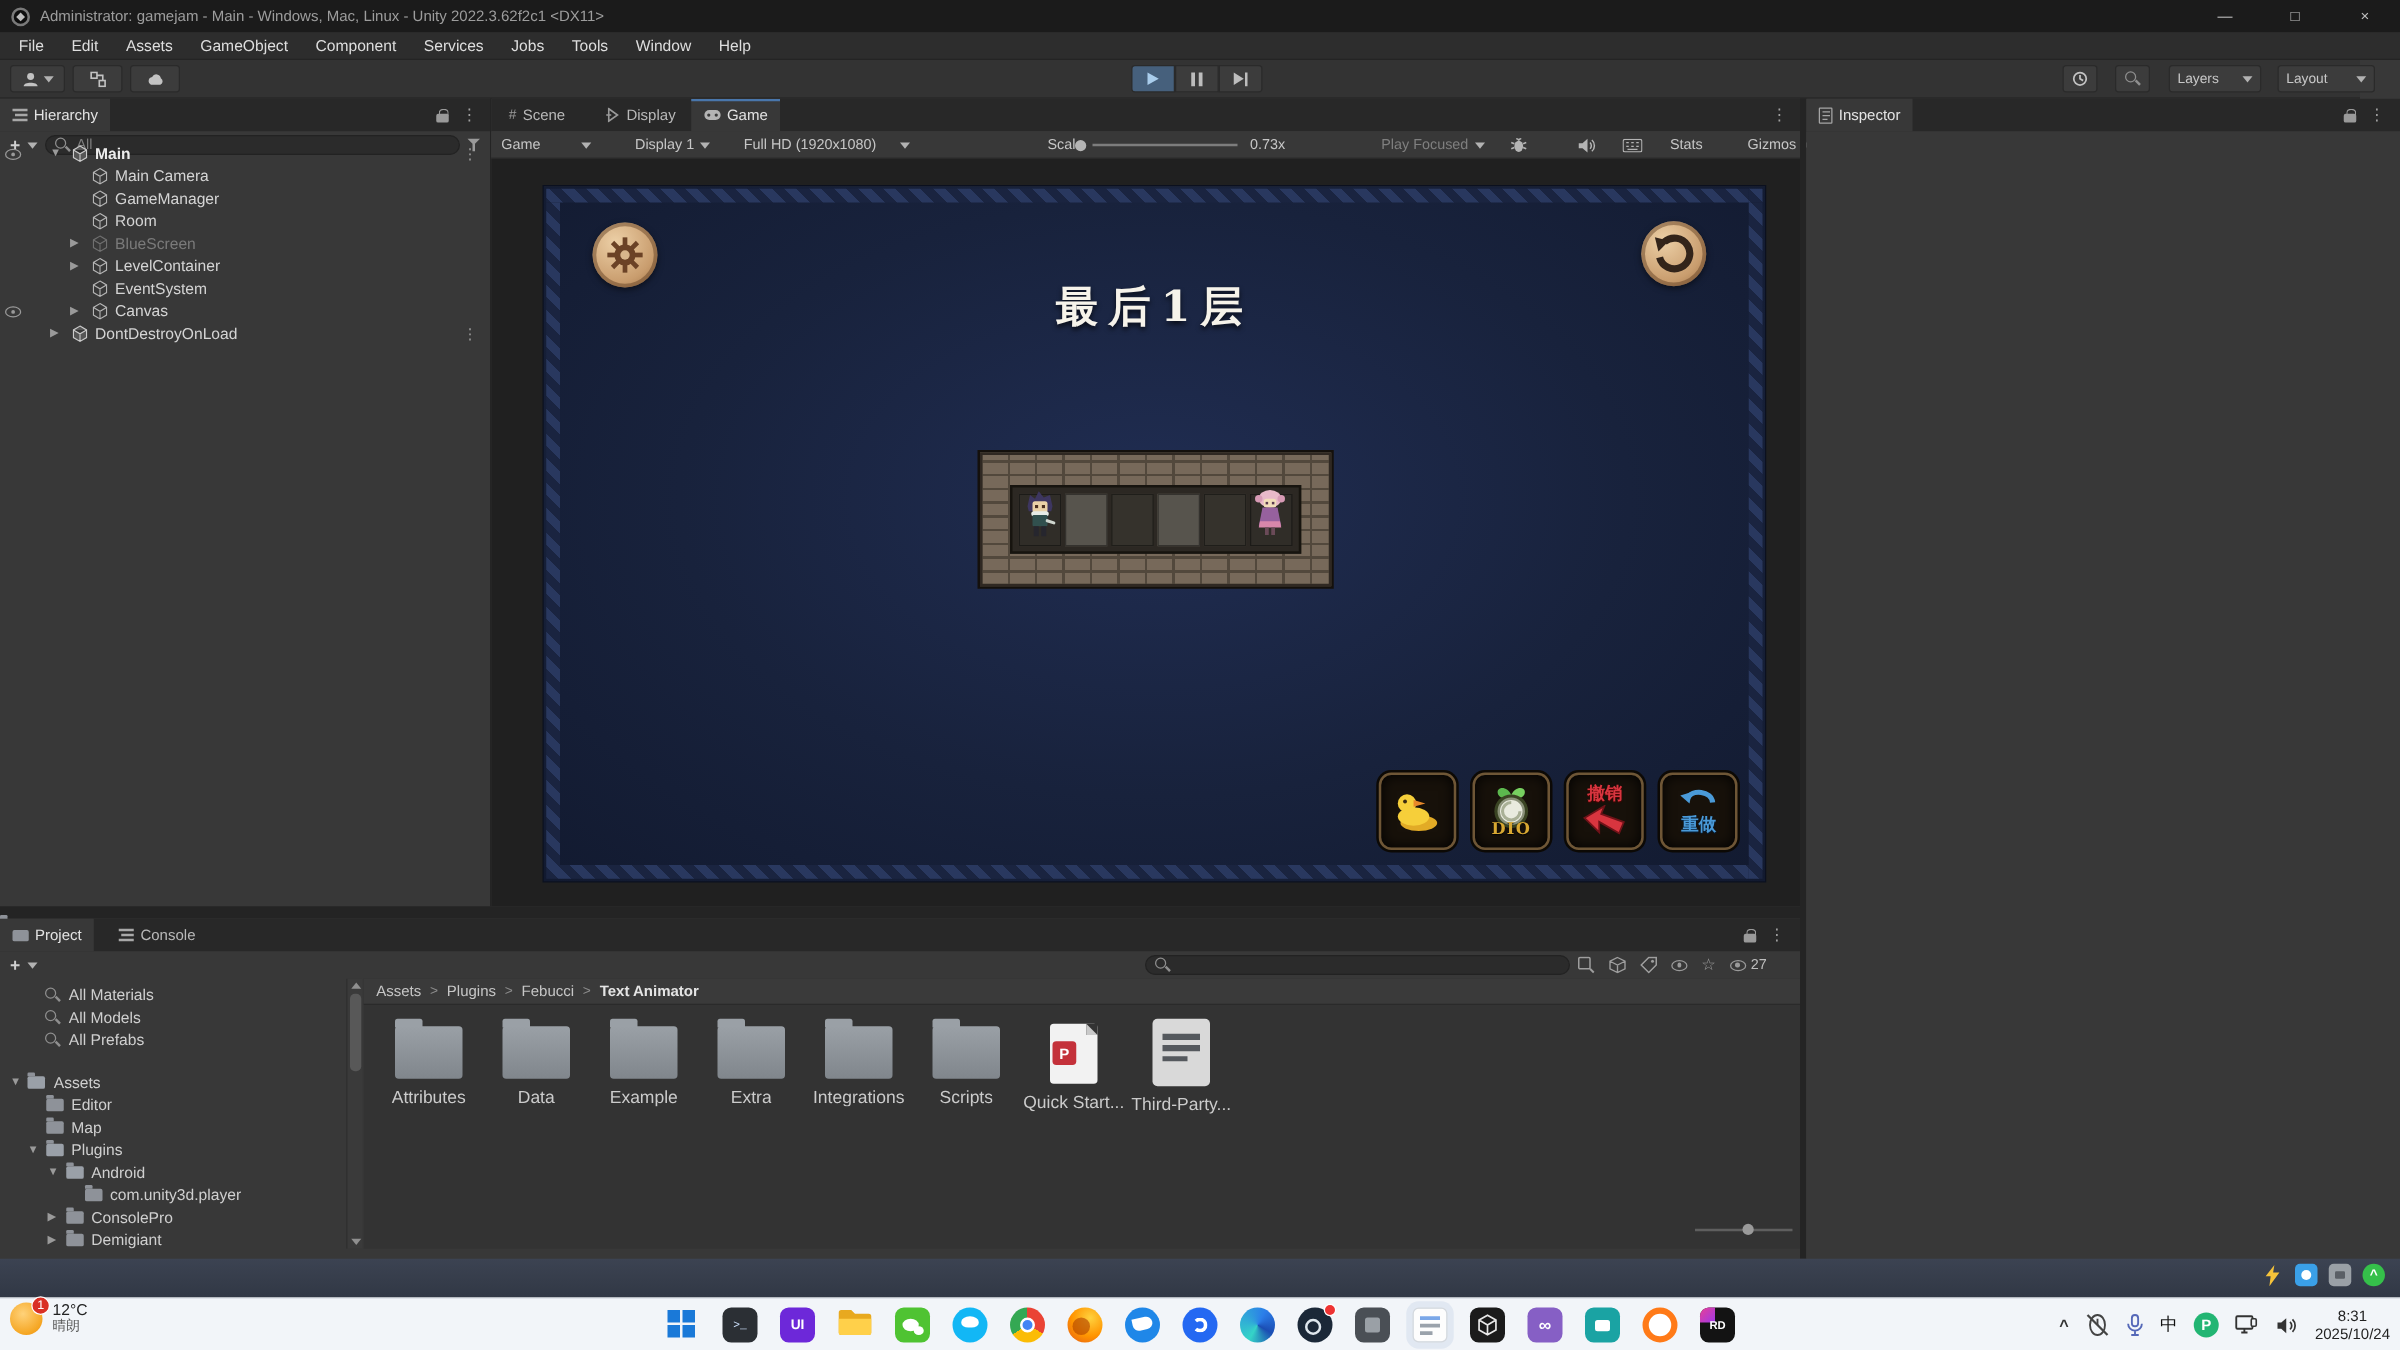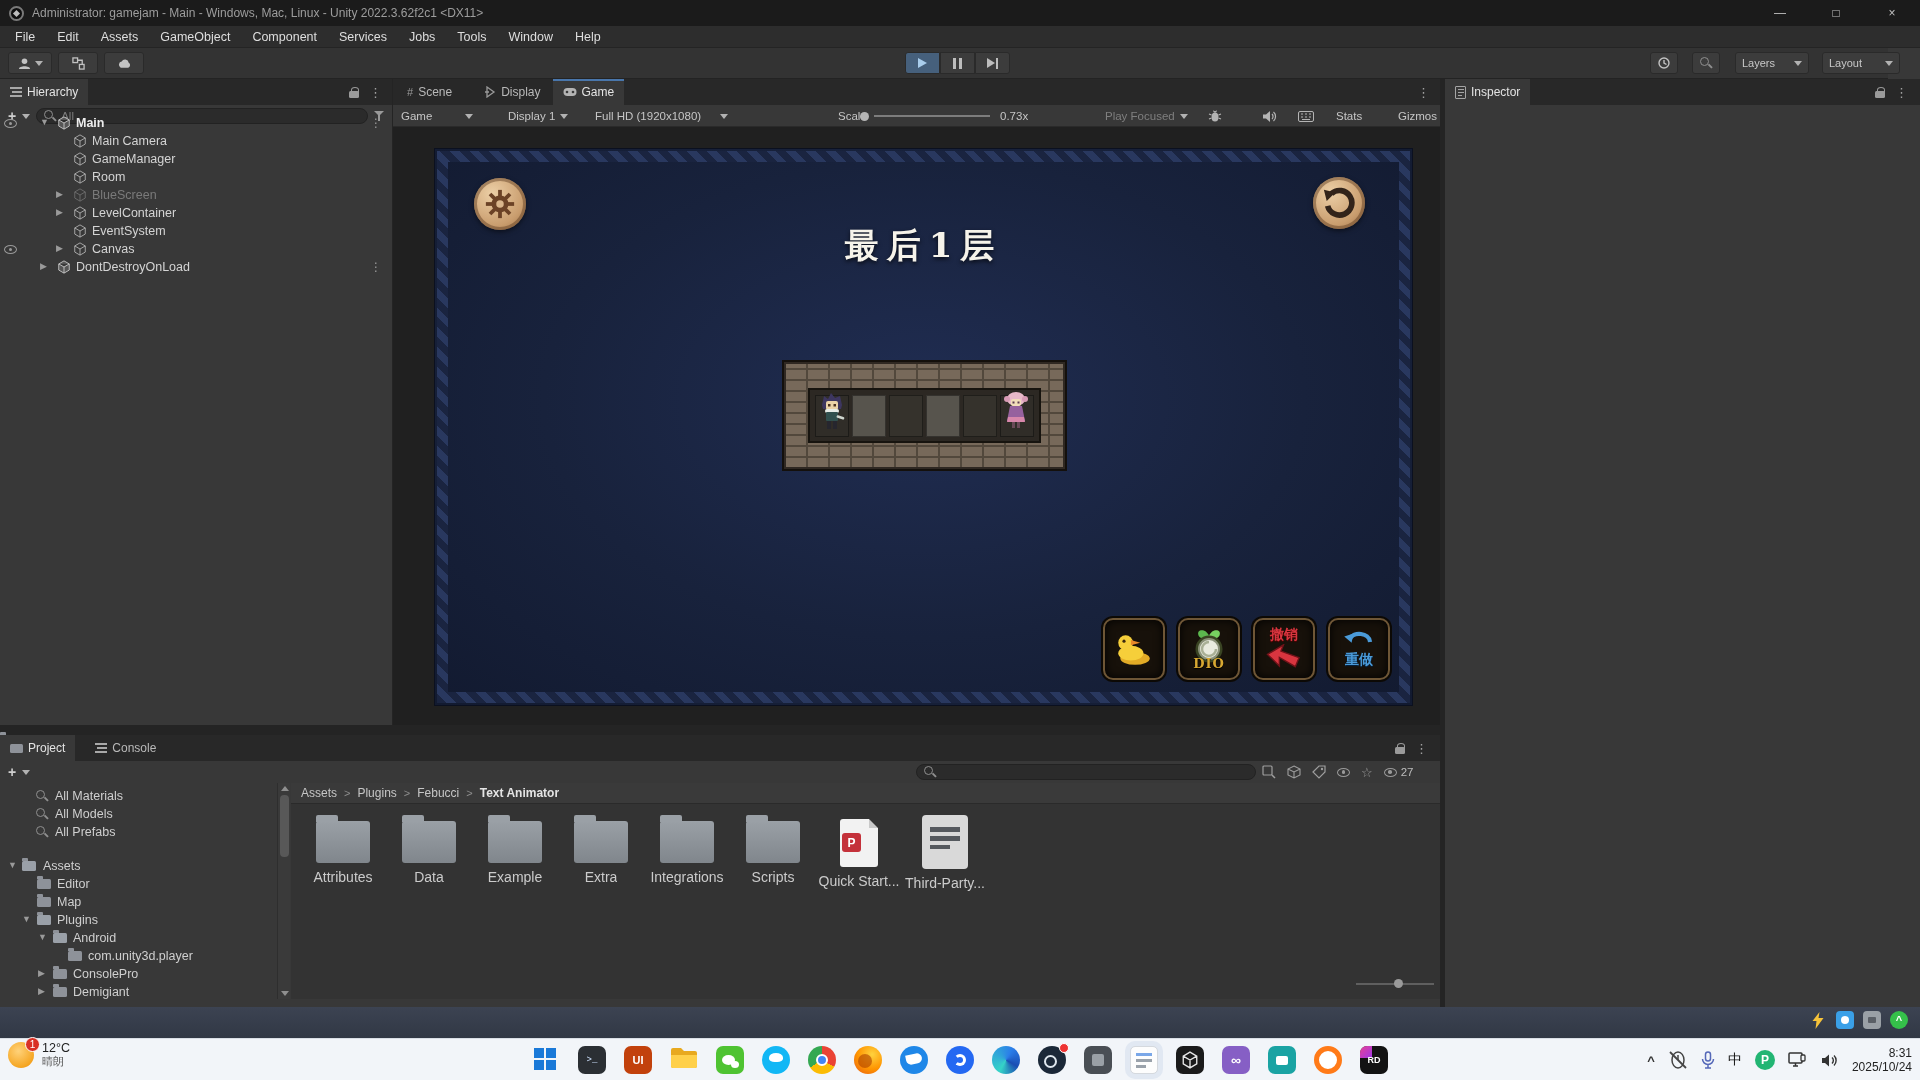--- a/index.html
+++ b/index.html
@@ -183,26 +183,26 @@
   .wtemp{font-size:12.5px;color:#222}
   .wcond{font-size:11px;color:#5c5c5c}
   .tk-icons{position:absolute;left:0;right:0;top:0;height:42px;display:flex;align-items:center;justify-content:center;gap:18px}
   .tk{width:28px;height:28px;border-radius:7px;position:relative;flex:none}
   .tk.active-app{box-shadow:0 0 0 5px #e1e8f2;background-clip:padding-box;border-radius:5px}
   .tray{position:absolute;right:8px;top:0;height:42px;display:flex;align-items:center;gap:13px}
   .tray .chev{font-size:13px;font-weight:bold;color:#333}
   .ime{font-size:14px;color:#111}
   .pbadge{width:20px;height:20px;border-radius:50%;background:#22b573;color:#fff;font-size:12px;font-weight:bold;
     display:flex;align-items:center;justify-content:center}
-  .clock{display:flex;flex-direction:column;align-items:flex-end;line-height:14px;font-size:12px;color:#222}
+  .clock{display:flex;flex-direction:column;align-items:center;line-height:14px;font-size:12px;color:#222}
 
   
   .tk-win{background:#fff0}
   .tk-dark1{background:#2b2f34;color:#cfe3ff;font-size:9px;font-family:"Liberation Mono",monospace;display:flex;align-items:center;justify-content:center}
-  .tk-uu{background:#c2410c;color:#fff;font-weight:bold;font-size:11px;display:flex;align-items:center;justify-content:center}
+  .tk-uu{background:#6d28d9;color:#fff;font-weight:bold;font-size:11px;display:flex;align-items:center;justify-content:center}
   .tk-explorer{background:none}
   .tk-wechat{background:#4fc332;display:flex;align-items:center;justify-content:center}
   .tk-wechat::before{content:'';width:13px;height:10px;background:#fff;border-radius:50%}
   .tk-wechat::after{content:'';width:8px;height:7px;background:#fff;border-radius:50%;margin-left:-4px;margin-top:8px}
   .tk-blue1{background:#12b7f5;border-radius:50%}
   .tk-blue1::after{content:'';position:absolute;left:7px;top:7px;width:14px;height:9px;background:#fff;border-radius:50% 50% 40% 40%}
   .tk-chrome{border-radius:50%;background:conic-gradient(#ea4335 0 33%,#fbbc05 33% 66%,#34a853 66% 100%)}
   .tk-chrome::after{content:'';position:absolute;inset:8px;border-radius:50%;background:#4285f4;border:2.5px solid #fff}
   .tk-firefox{border-radius:50%;background:radial-gradient(circle at 65% 30%,#ffd23e,#ff9400 55%,#e3561a)}
   .tk-firefox::after{content:'';position:absolute;left:4px;top:8px;width:14px;height:14px;border-radius:50%;background:#b34700;opacity:.65}

